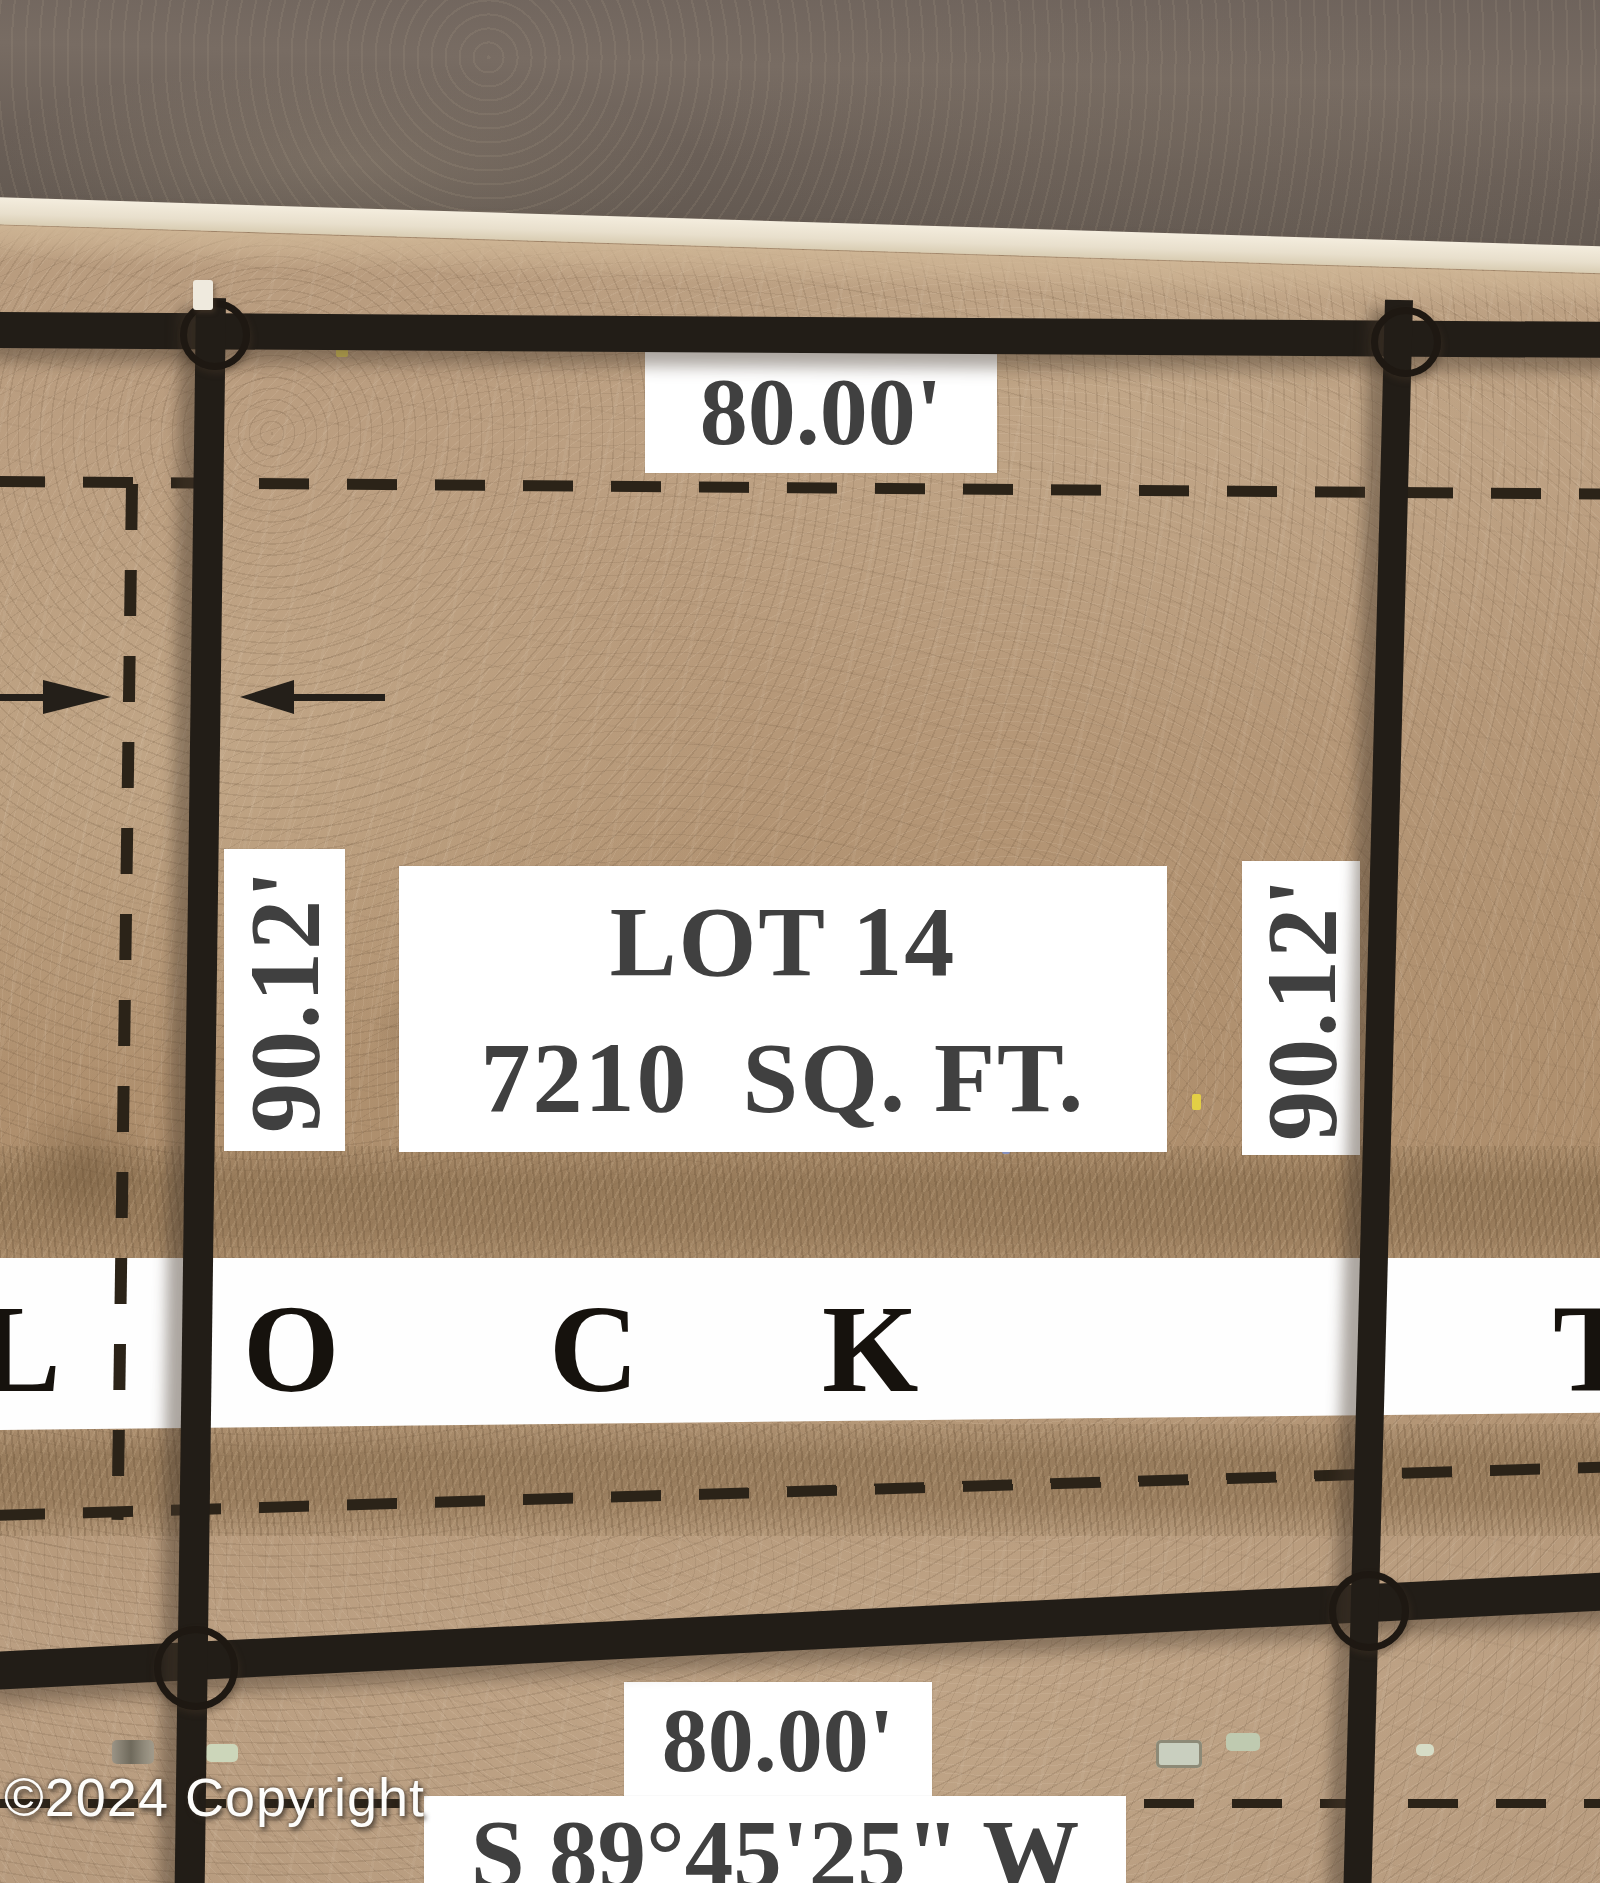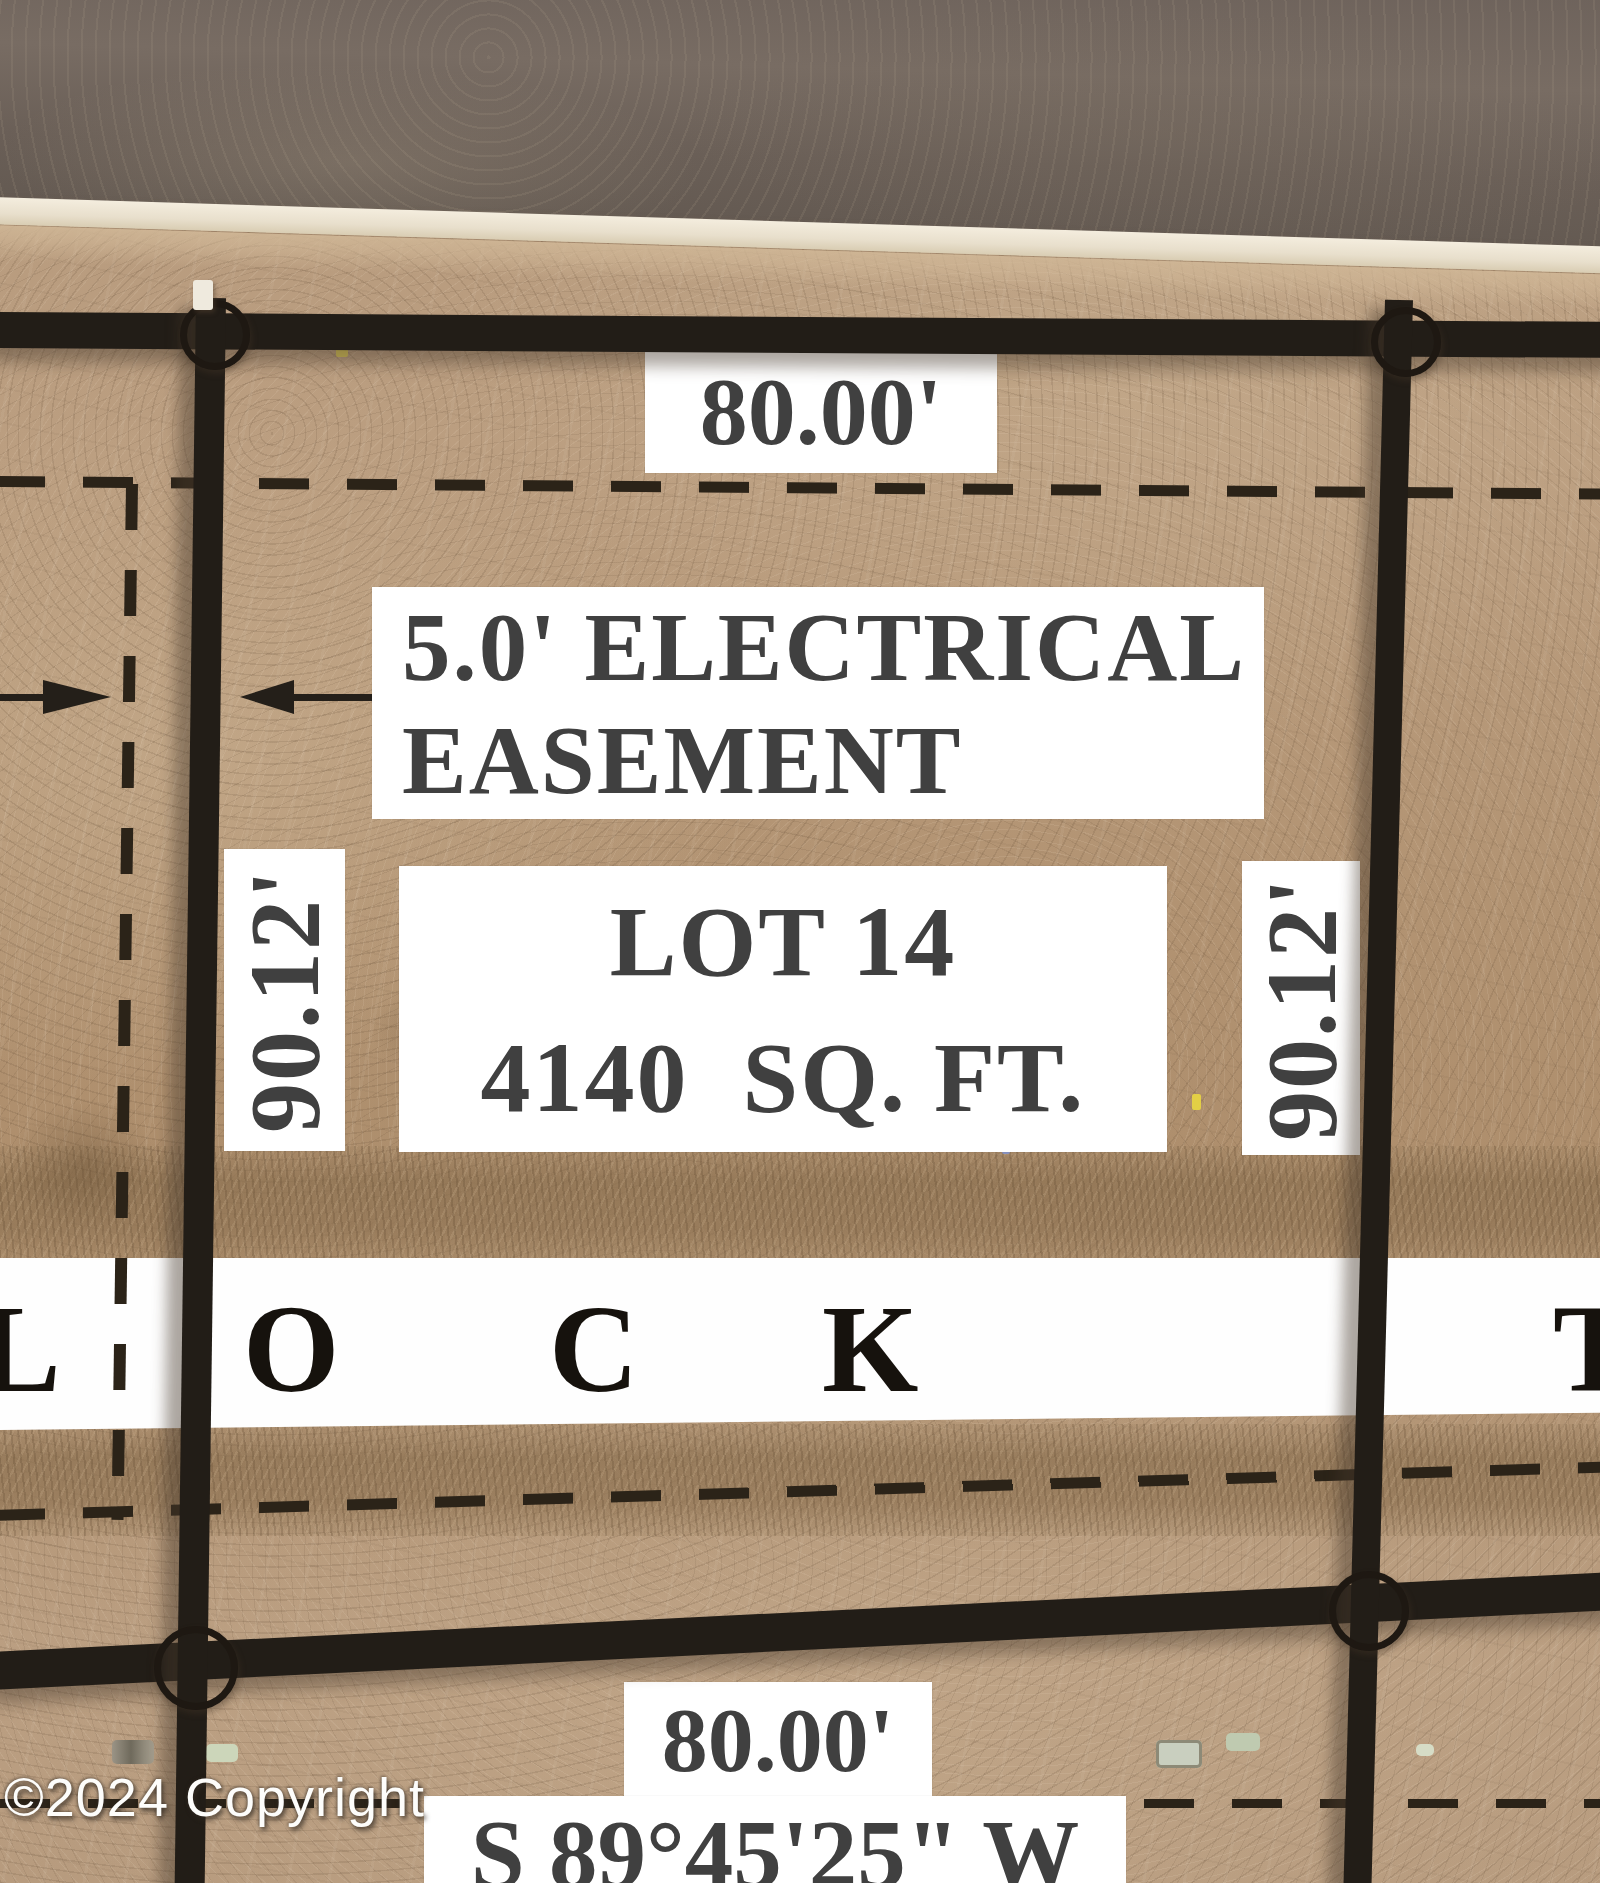--- a/index.html
+++ b/index.html
@@ -143,28 +143,24 @@
 
   <div class="abs arrow-line" style="left:0;top:694px;width:44px;"></div>
   <div class="abs tri" style="left:43px;top:680px;border-top:17px solid transparent;border-bottom:17px solid transparent;border-left:68px solid #241f19;"></div>
   <div class="abs tri" style="left:240px;top:680px;border-top:17px solid transparent;border-bottom:17px solid transparent;border-right:54px solid #241f19;"></div>
   <div class="abs arrow-line" style="left:293px;top:694px;width:92px;"></div>
 
   <div class="abs wbox" style="left:645px;top:351px;width:352px;height:122px;font-size:96px;line-height:122px;">
     <span>80.00'</span>
   </div>
 
-  <div class="abs wbox" style="left:372px;top:587px;width:892px;height:232px;text-align:left;padding-left:0;font-size:97px;line-height:113px;letter-spacing:2px;">
-    <div style="padding-left:30px;padding-top:4px;">5.0' ELECTRICAL</div>
-    <div style="padding-left:30px;">EASEMENT</div>
-  </div>
 
   <div class="abs wbox" style="left:399px;top:866px;width:768px;height:286px;font-size:100px;line-height:136px;letter-spacing:2px;text-align:center;">
     <div style="padding-top:8px;">LOT 14</div>
-    <div class="pre">4140  SQ. FT.</div>
+    <div class="pre">7210  SQ. FT.</div>
   </div>
 
   <div class="abs wbox rot-box" style="left:224px;top:849px;width:121px;height:302px;font-size:100px;letter-spacing:2px;">
     <span class="rot-txt">90.12'</span>
   </div>
 
   <div class="abs wbox rot-box" style="left:1242px;top:861px;width:118px;height:294px;font-size:100px;letter-spacing:2px;">
     <span class="rot-txt">90.12'</span>
   </div>
 

